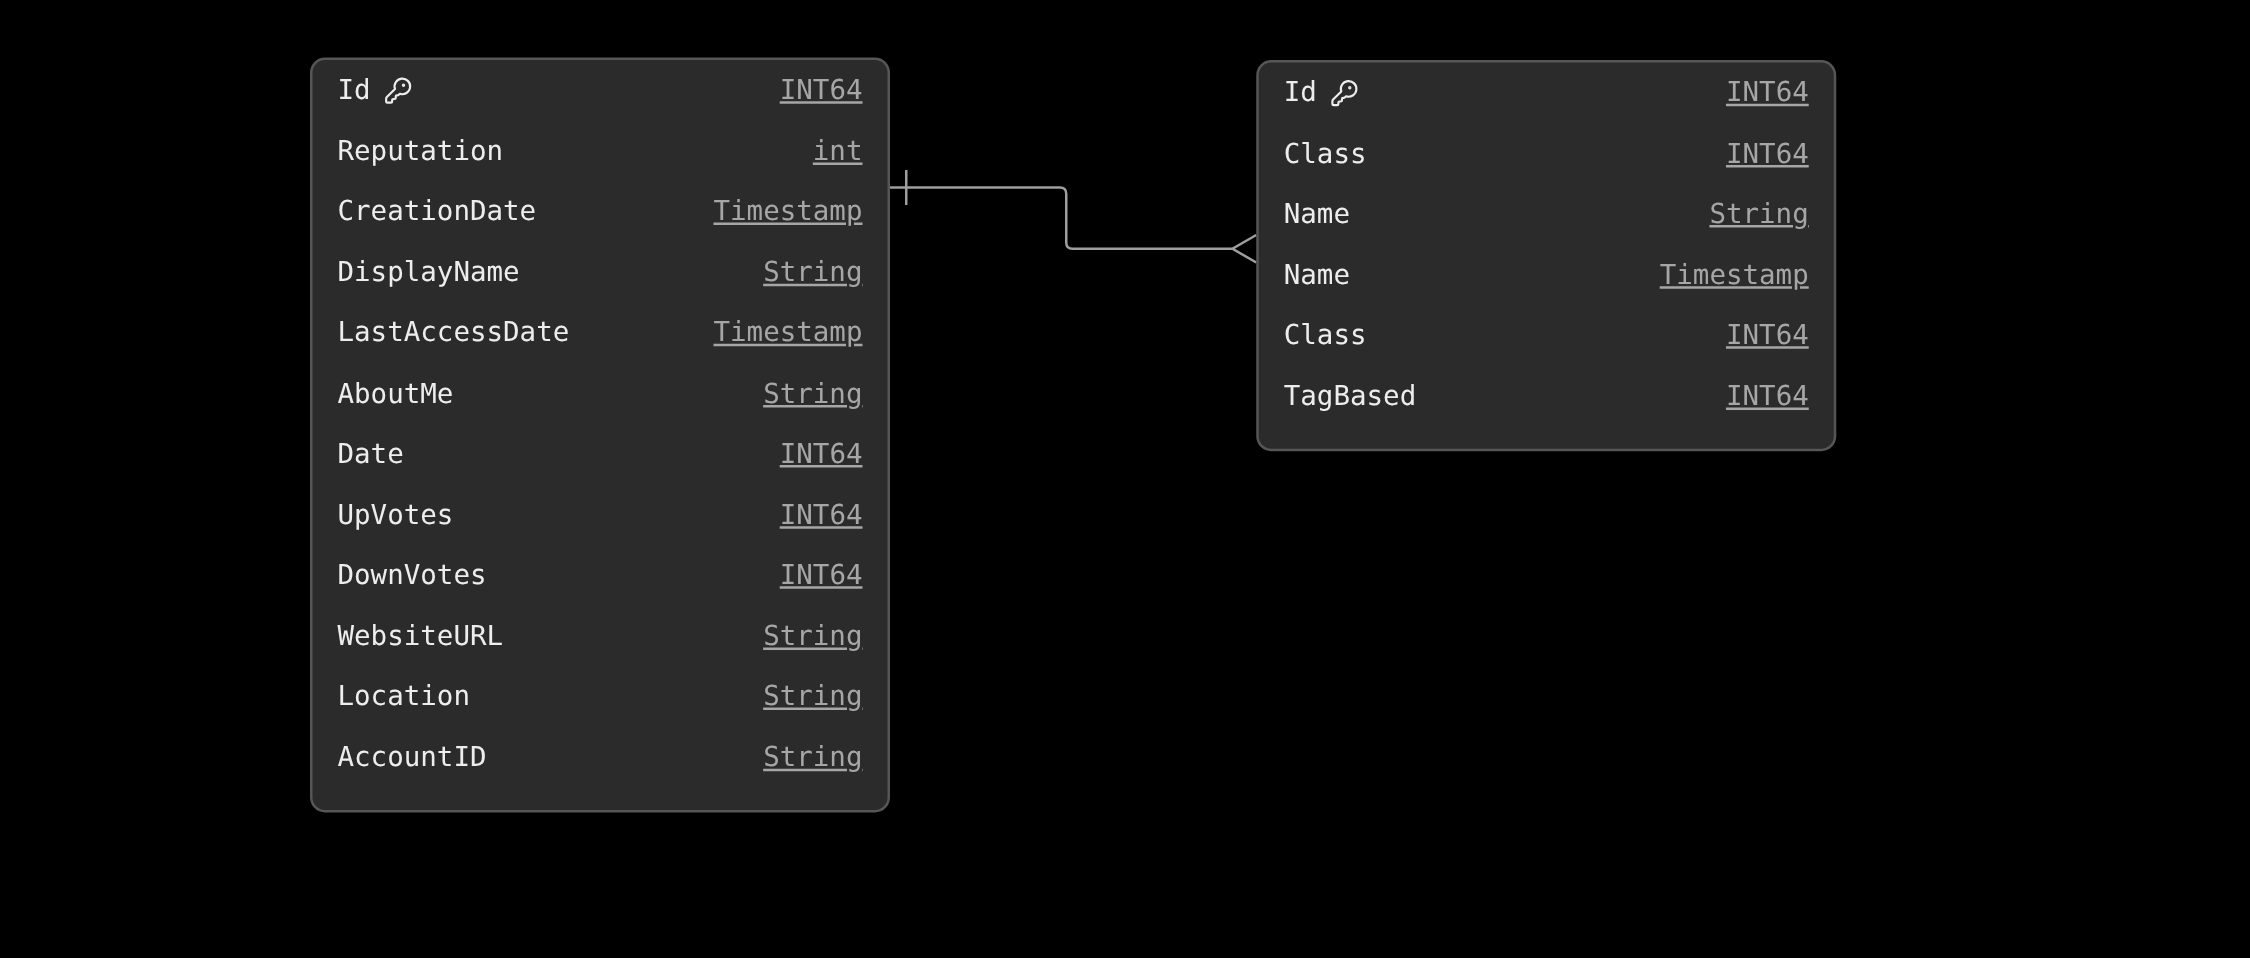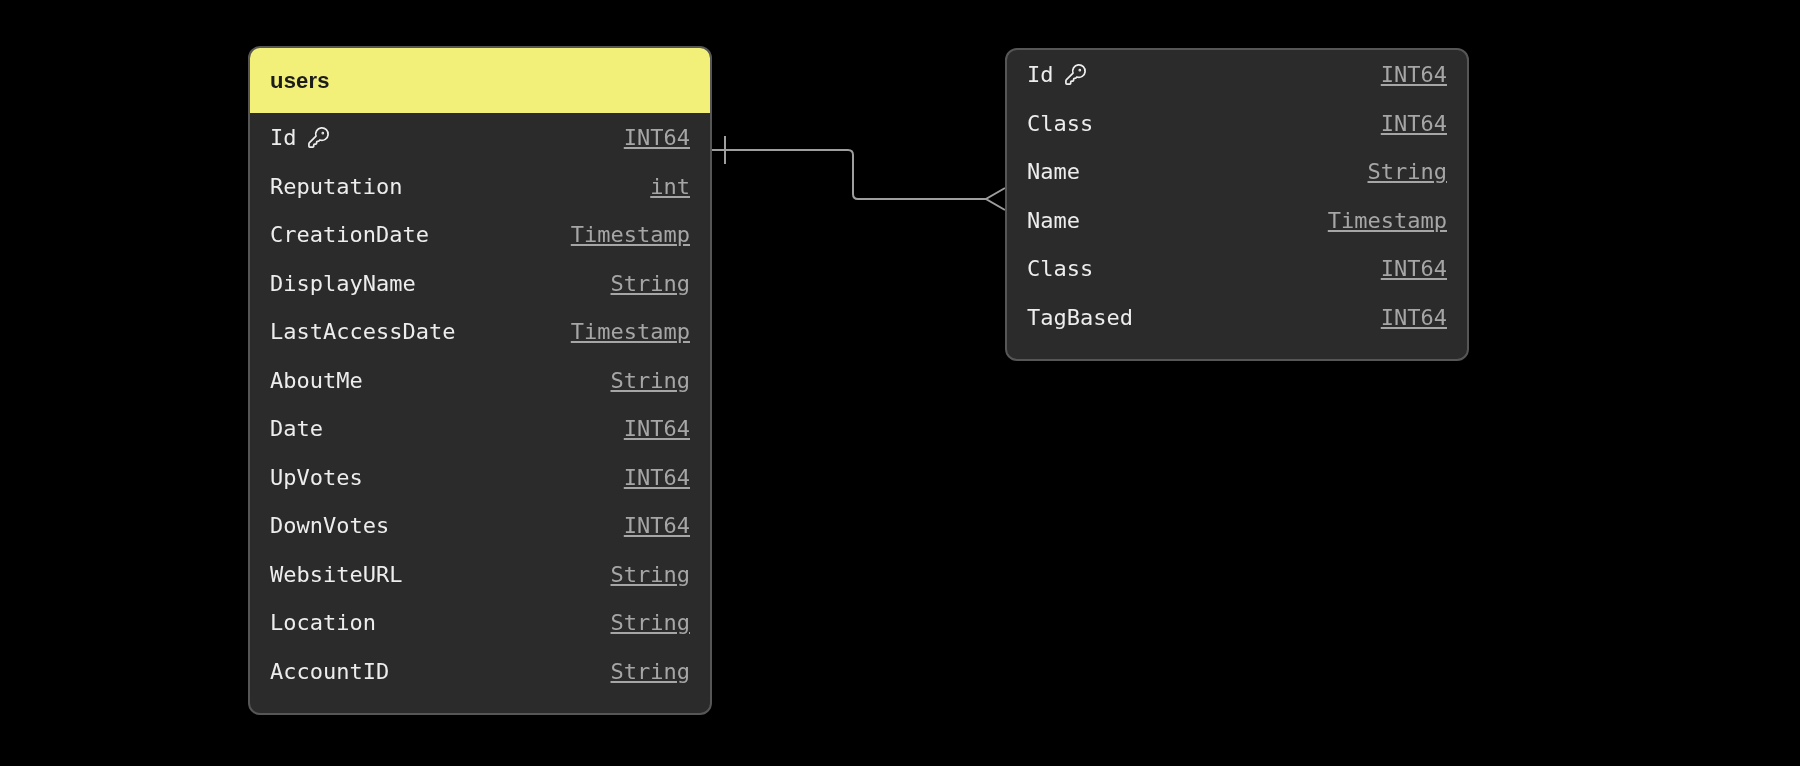--- a/index.html
+++ b/index.html
@@ -97,23 +97,20 @@
 
 <div class="canvas">
 
   <svg class="rel-layer" width="1800" height="766" viewBox="0 0 1800 766" id="relLayer">
       <path d="M 712 150 L 848 150 Q 853 150 853 155 L 853 194 Q 853 199 858 199 L 986 199" style="pointer-events: stroke;"></path>
       <line x1="725" x2="725" y1="136" y2="164"></line>
       <path d="M 1005 188 L 986 199 L 1005 210"></path>
     </svg>
 
   <div class="table-card" style="left: 248px; top: 46px; width: 464px;">
-    <div class="table-header">
-      <span class="table-title">users</span>
-    </div>
     <div class="table-body">
         <div class="field-row">
           <span class="field-name">
             <span>Id</span>
             <span class="pk-icon">
               <svg viewBox="0 0 24 24">
                 <path d="M2.586 17.414A2 2 0 0 0 2 18.828V21a1 1 0 0 0 1 1h3a1 1 0 0 0 1-1v-1a1 1 0 0 1 1-1h1a1 1 0 0 0 1-1v-1a1 1 0 0 1 1-1h.172a2 2 0 0 0 1.414-.586l.814-.814a6.5 6.5 0 1 0-4-4z"></path>
                 <circle cx="16.5" cy="7.5" r="0.5" fill="#ededed"></circle>
               </svg>
             </span>

